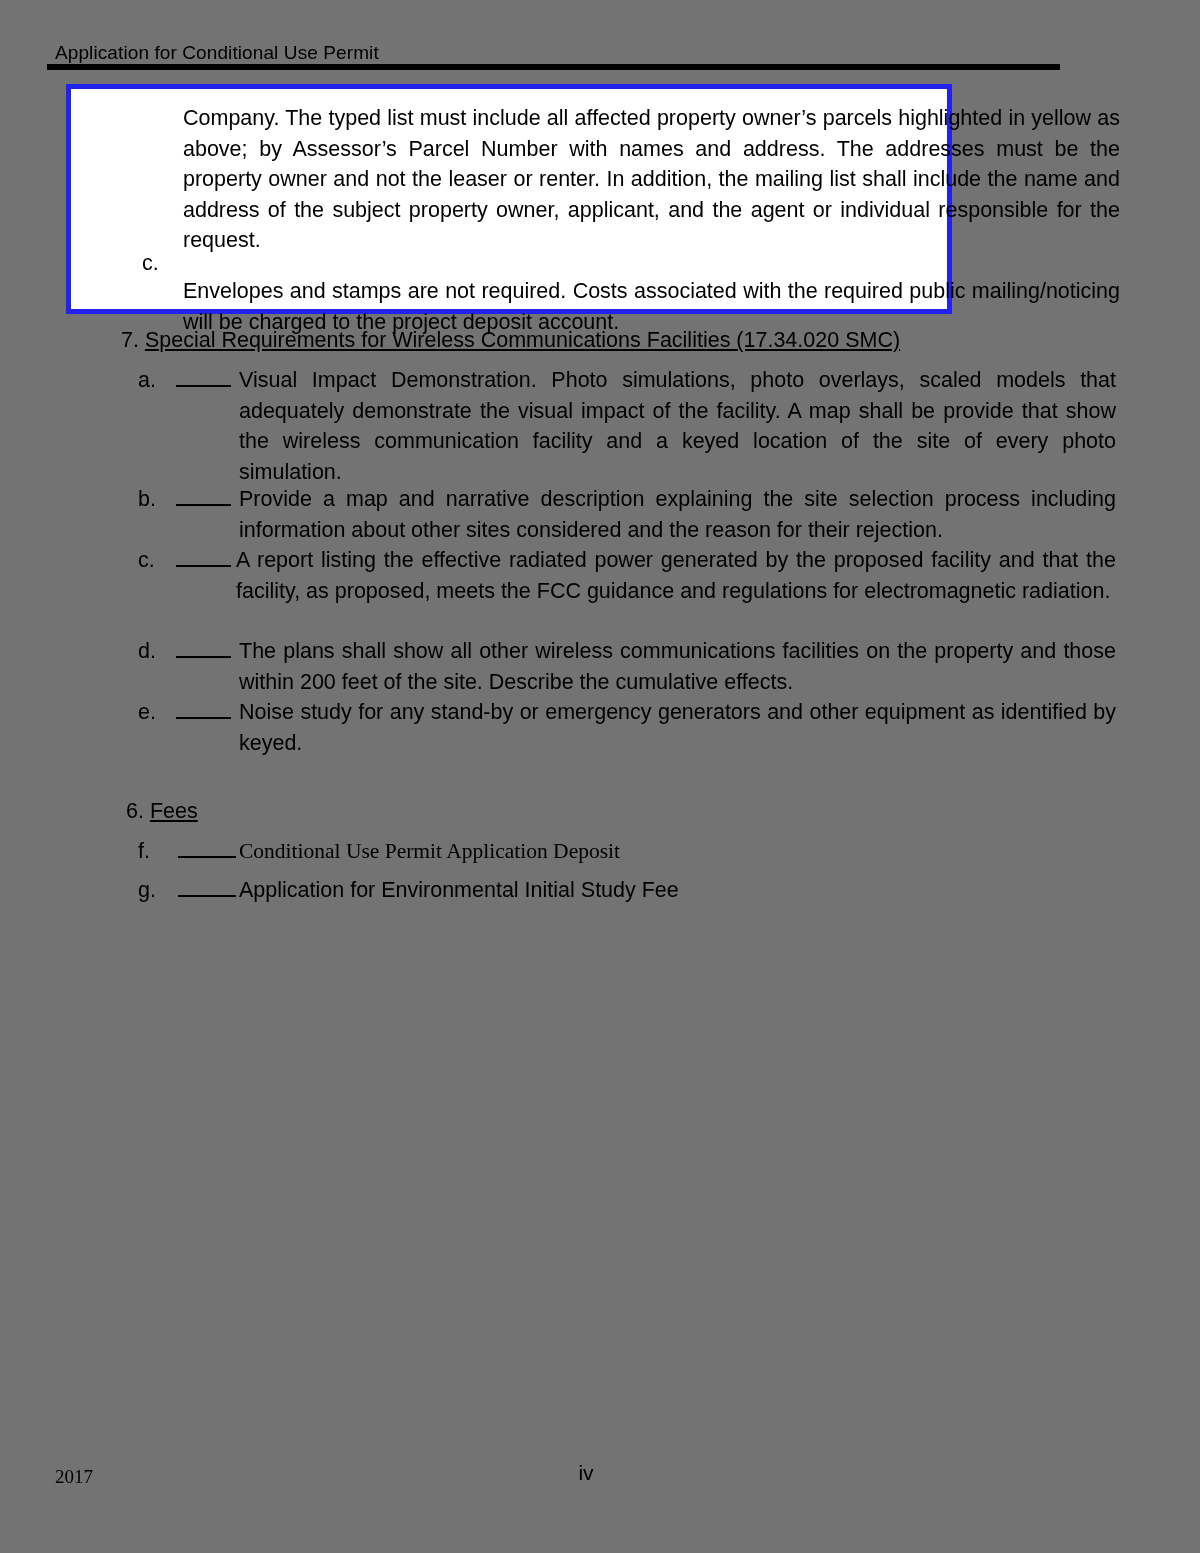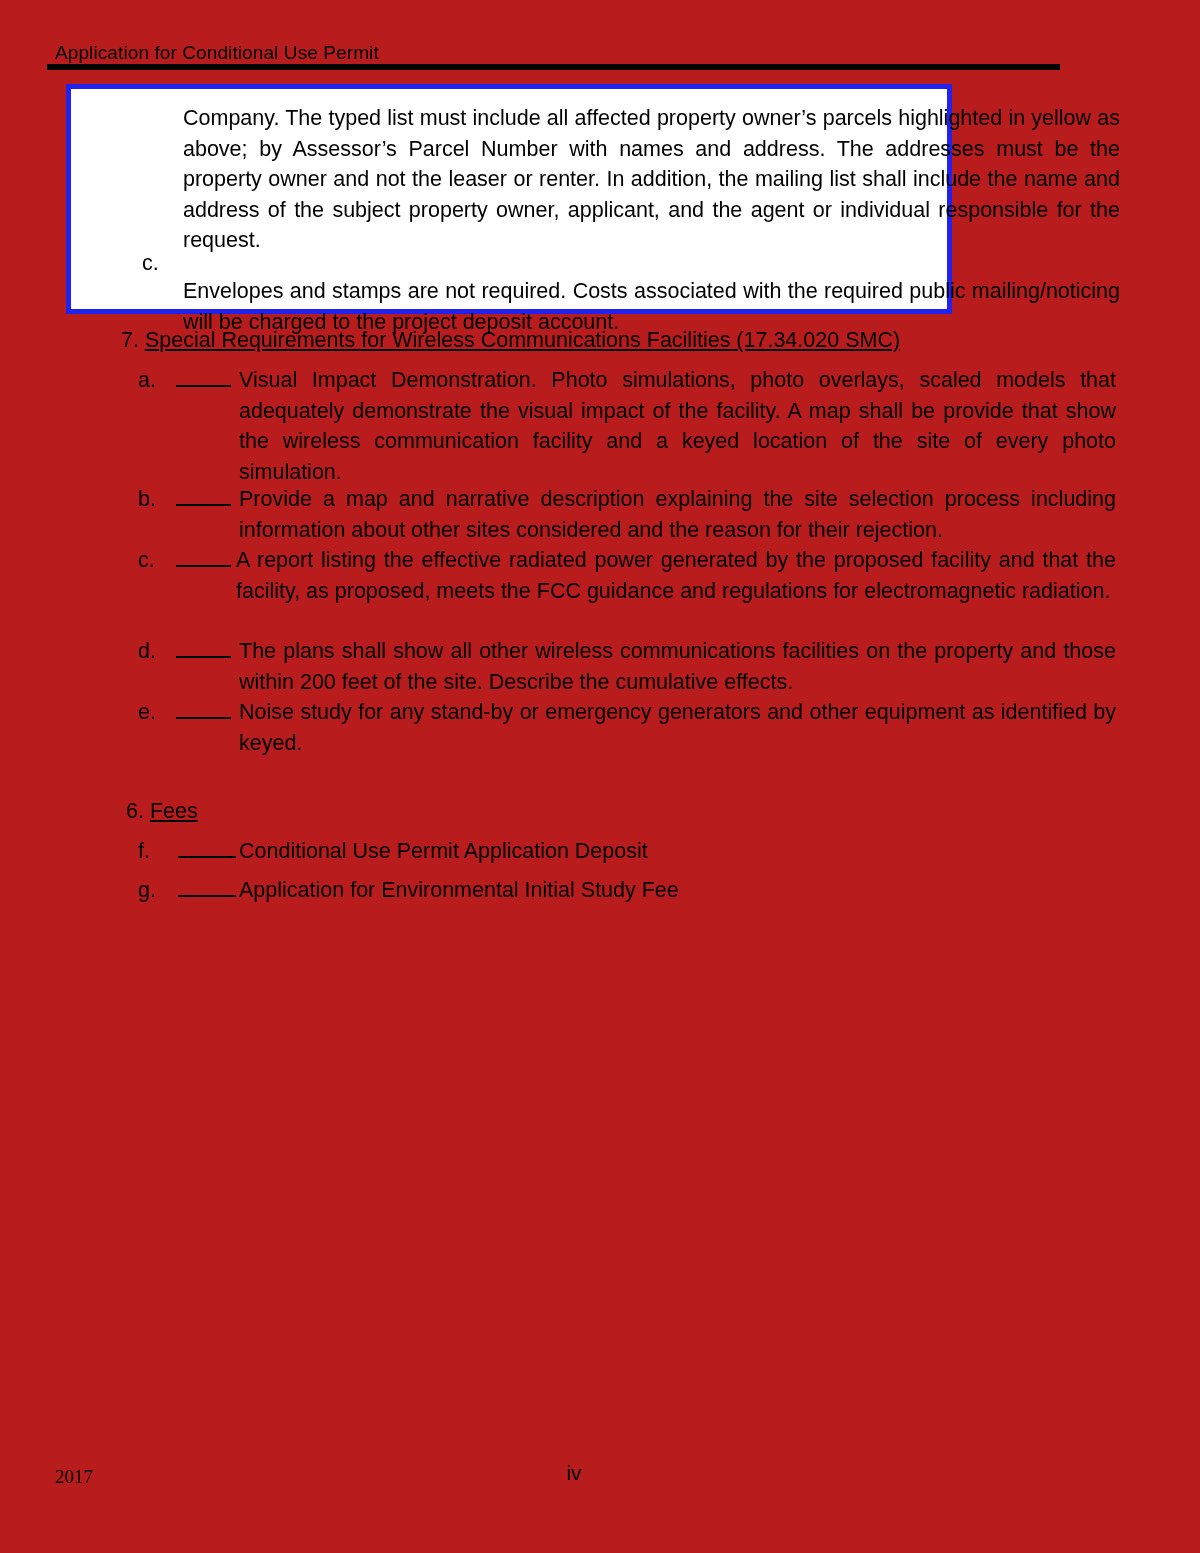--- a/index.html
+++ b/index.html
@@ -9,21 +9,21 @@
     background: #ffffff;
   }
   body {
     font-family: "Liberation Sans", sans-serif;
     color: #000000;
   }
   .page {
     position: relative;
     width: 1200px;
     height: 1553px;
-    background: #b91c1c;
+    background: #737373;
     overflow: hidden;
   }
 
   
   .header-title {
     position: absolute;
     left: 55px;
     top: 42px;
     font-size: 19px;
     line-height: 22px;
@@ -114,21 +114,21 @@
   .footer-year {
     position: absolute;
     left: 55px;
     top: 1466px;
     font-family: "Liberation Serif", serif;
     font-size: 19px;
     line-height: 22px;
   }
   .footer-pageno {
     position: absolute;
-    left: 4px;
+    left: 16px;
     top: 1460px;
     width: 1140px;
     text-align: center;
     font-size: 21px;
     line-height: 26px;
   }
 </style>
 </head>
 <body>
 
@@ -186,21 +186,21 @@
   </div>
 
   <div class="section-heading" style="left:126px; top:796px;">
     <span class="num">6. </span>
     <span class="ul">Fees</span>
   </div>
 
   <div class="item" style="left:138px; top:836px; width:978px;">
     <span class="marker">f.</span>
     <span class="blank" style="left:40px; width:58px;"></span>
-    <span class="body left" style="padding-left:101px;">Conditional Use Permit Application Deposit</span>
+    <span class="body left" style="padding-left:101px;font-family:Liberation Serif, serif;">Conditional Use Permit Application Deposit</span>
   </div>
 
   <div class="item" style="left:138px; top:875px; width:978px;">
     <span class="marker">g.</span>
     <span class="blank" style="left:40px; width:58px;"></span>
     <span class="body left" style="padding-left:101px;">Application for Environmental Initial Study Fee</span>
   </div>
 
   <div class="footer-year">2017</div>
   <div class="footer-pageno">iv</div>

